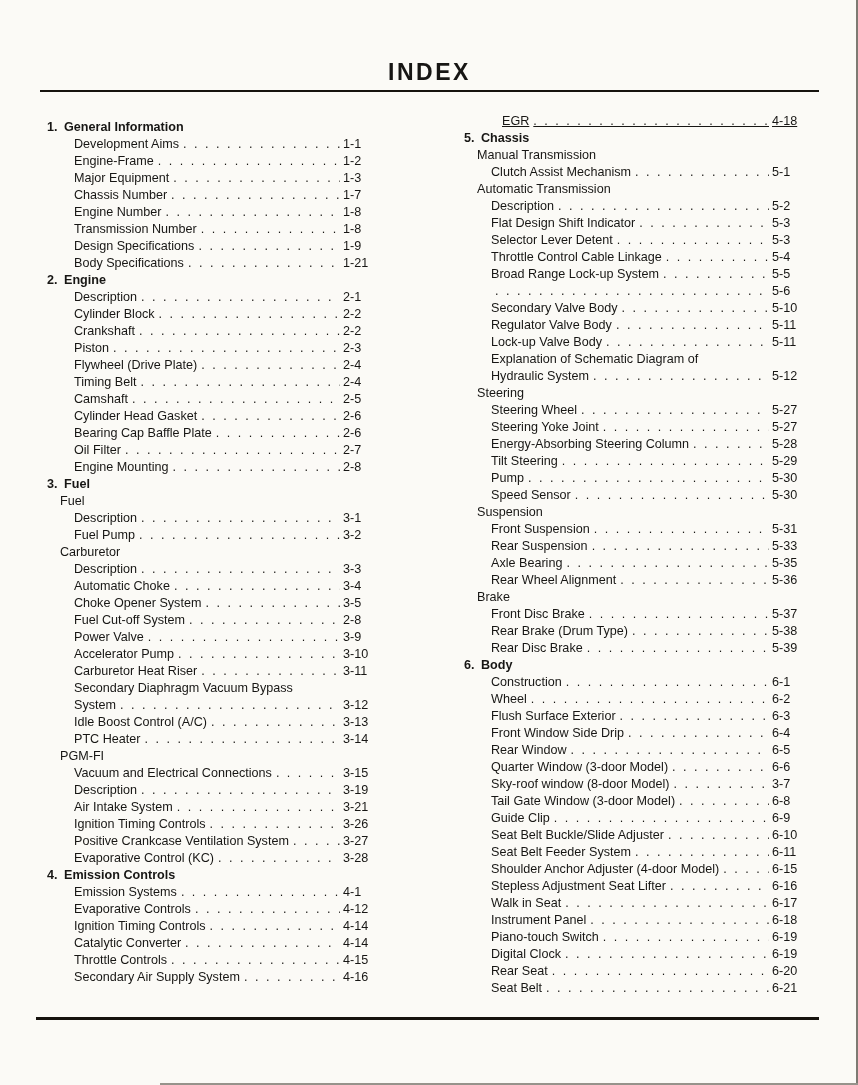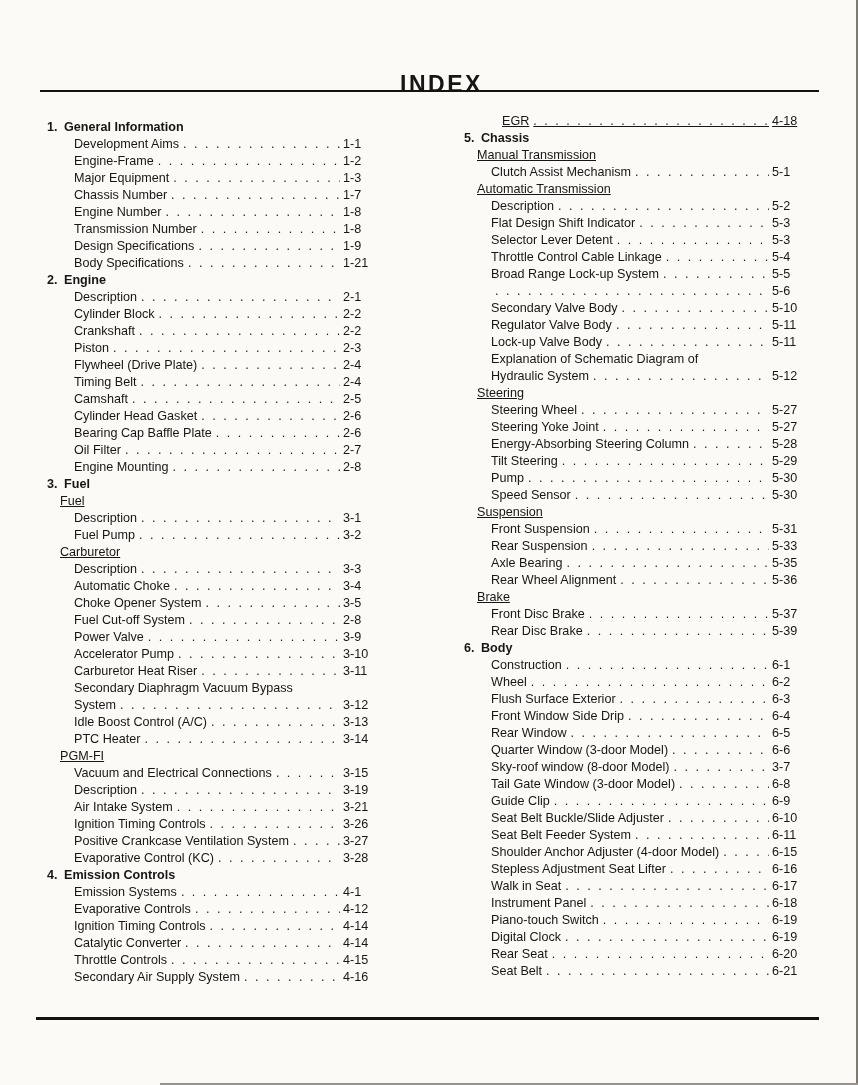--- a/index.html
+++ b/index.html
@@ -23,21 +23,21 @@
     background: #7d7a72;
   }
   .page-edge-bottom {
     position: absolute; left: 160px; bottom: 0;
     width: 698px; height: 2px;
     background: #96938b;
   }
   .title {
     position: absolute;
     top: 59px; left: 40px; width: 779px;
-    margin: 12px;
+    margin: 0;
     text-align: center;
     font-size: 23px;
     font-weight: 700;
     letter-spacing: 2.5px;
   }
   .rule { position: absolute; background: #16130e; }
   .rule-top    { top: 90px;  left: 40px; width: 779px; height: 2px; }
   .rule-bottom { top: 1017px; left: 36px; width: 783px; height: 3px; }
 
   .col { position: absolute; }
@@ -47,21 +47,21 @@
   .row {
     display: flex;
     align-items: baseline;
     font-size: 12.6px;
     line-height: 17px;
     height: 17px;
     white-space: nowrap;
   }
   .row.section { font-weight: 700; }
   .sec-num { display: inline-block; min-width: 17px; }
-  .row.subhead { padding-left: 13px; text-decoration: underline; }
+  .row.subhead { padding-left: 13px; }
   .row.entry, .row.wrap { padding-left: 27px; }
   .row.entry.deep { padding-left: 38px; text-decoration: underline; }
 
   .leader {
     flex: 1 1 auto;
     overflow: hidden;
     min-width: 8px;
     margin: 0 3px 0 4px;
   }
   .leader::after {
@@ -458,20 +458,25 @@
       </div>
       <div class="row subhead">
         <span>Brake</span>
       </div>
       <div class="row entry">
         <span class="entry-label">Front Disc Brake</span>
         <span class="leader"></span>
         <span class="pagenum">5-37</span>
       </div>
       <div class="row entry">
+        <span class="entry-label">Rear Brake (Drum Type)</span>
+        <span class="leader"></span>
+        <span class="pagenum">5-38</span>
+      </div>
+      <div class="row entry">
         <span class="entry-label">Rear Disc Brake</span>
         <span class="leader"></span>
         <span class="pagenum">5-39</span>
       </div>
       <div class="row section">
         <span class="sec-num">6.</span>
         <span class="sec-title">Body</span>
       </div>
       <div class="row entry">
         <span class="entry-label">Construction</span>

